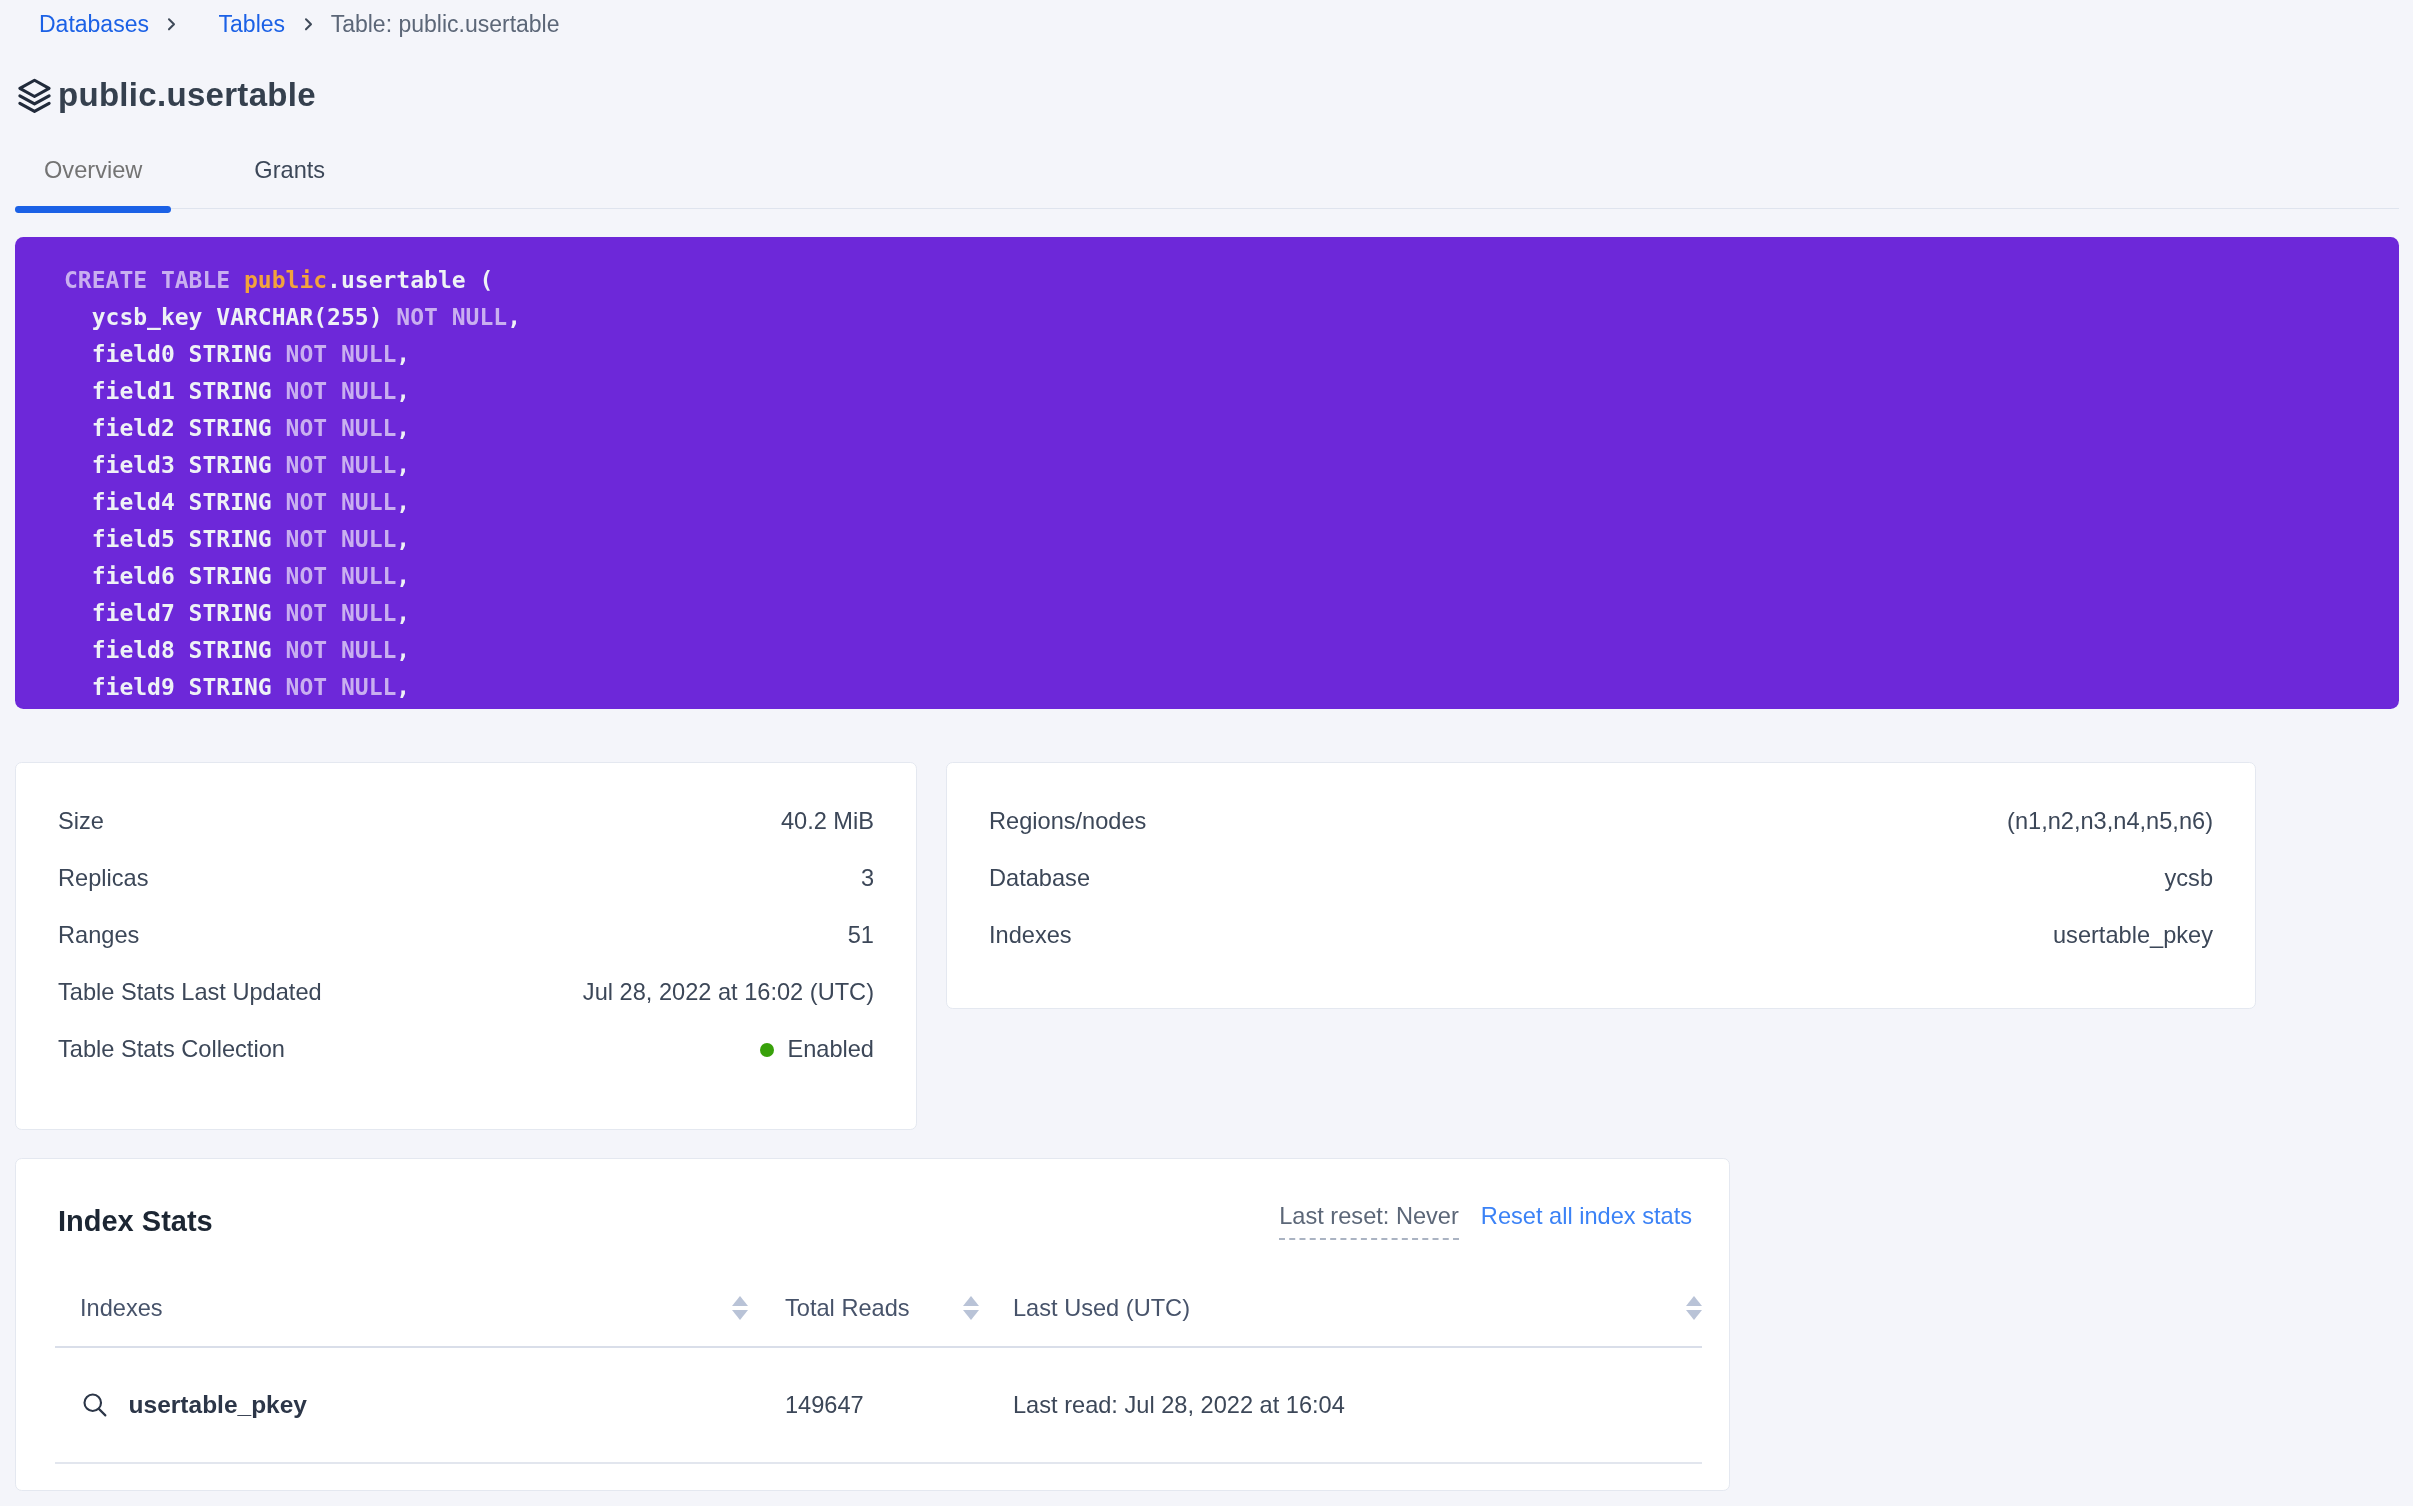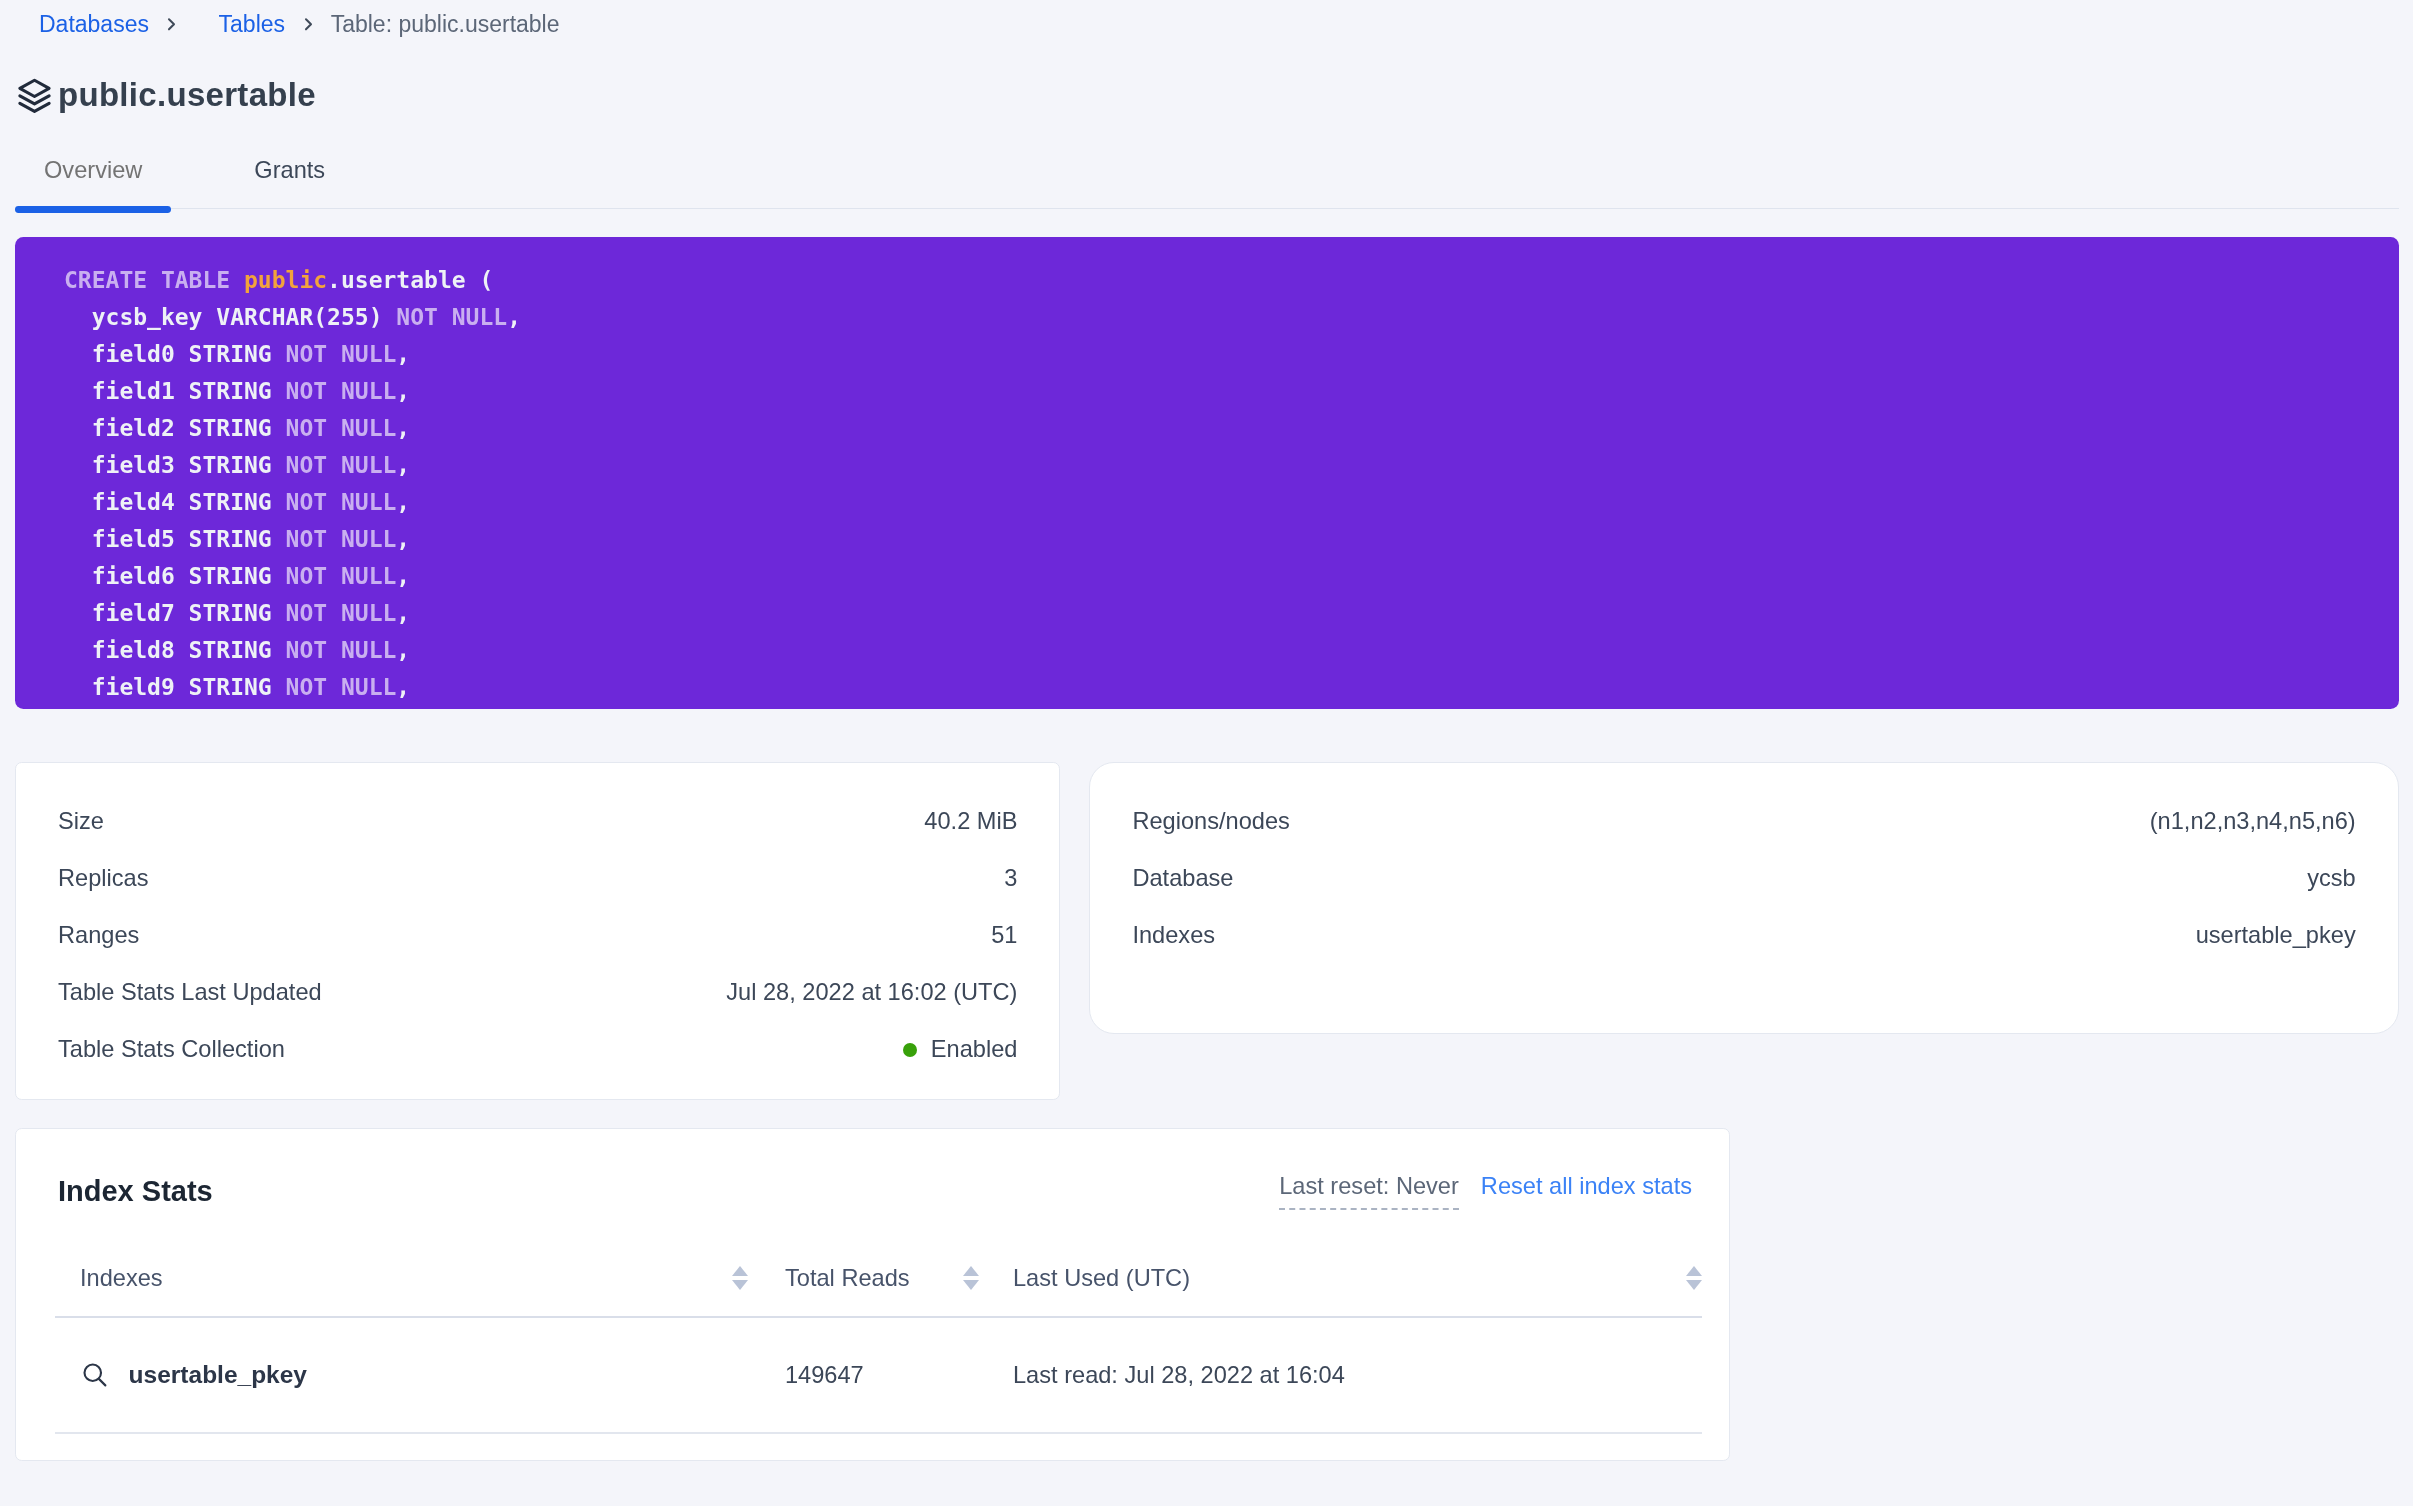--- a/index.html
+++ b/index.html
@@ -38,22 +38,22 @@
     font-size:23px; line-height:37px;
   }
   .code-line { white-space:pre; }
   .tok-plain { color:#eef1f6; }
   .tok-kw { color:#c9aff0; }
   .tok-db { color:#f2a33c; }
 
   
   .stats-row { margin-top:53px; display:flex; gap:29px; align-items:flex-start; }
   .panel { background:#ffffff; border:1.7px solid #e4e8f0; border-radius:6.7px; }
-  .panel.left  { width:1046px; padding:30px 42px 21px; }
-  .panel.right { width:1310px; padding:30px 42px 69px;border-radius:25px; }
+  .panel.left  { width:902px; padding:30px 42px 51px; }
+  .panel.right { width:1310px; padding:30px 42px 44px; }
   .stat-line { height:57px; display:flex; align-items:center; justify-content:space-between; font-size:23.6px; }
   .stat-label { color:#3c4758; }
   .stat-value { color:#3c4758; text-align:right; }
   .dotval { display:flex; align-items:center; gap:13.5px; }
   .dot { width:14.3px; height:14.3px; border-radius:50%; background:#38a10a; }
 
   
   .index-panel { margin-top:28px; width:1715px; height:333px; background:#fff; border:1.7px solid #e4e8f0; border-radius:6.7px; padding-top:42px; overflow:hidden; }
   .ip-head { display:flex; justify-content:space-between; align-items:center; padding:0 37px 0 42px; height:40px; }
   .ip-title { font-size:29px; font-weight:bold; color:#1c2633; }

